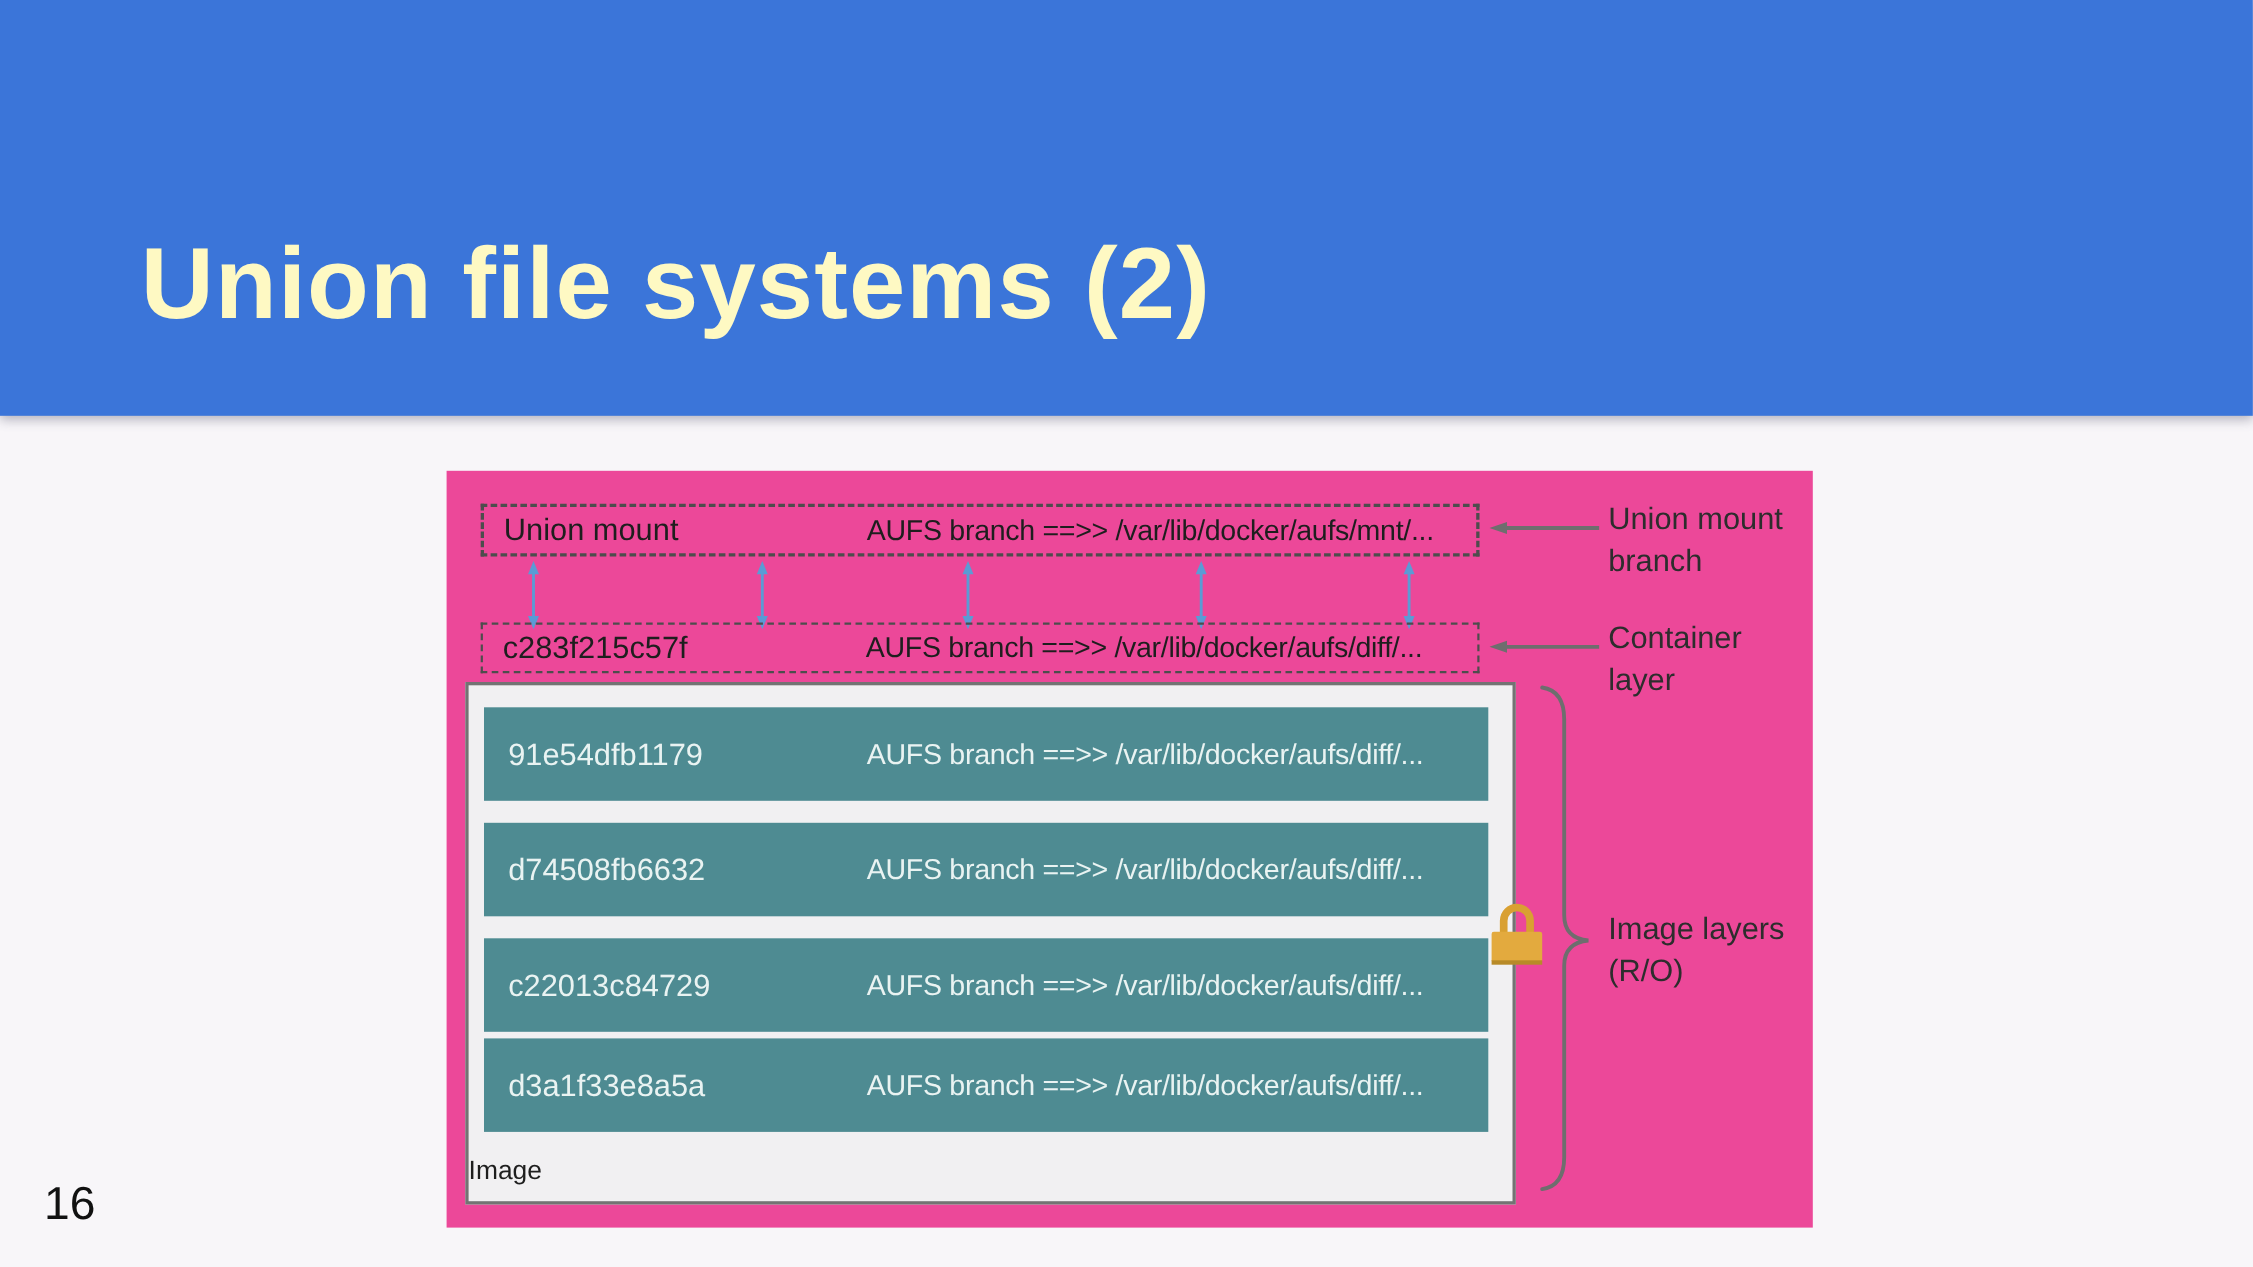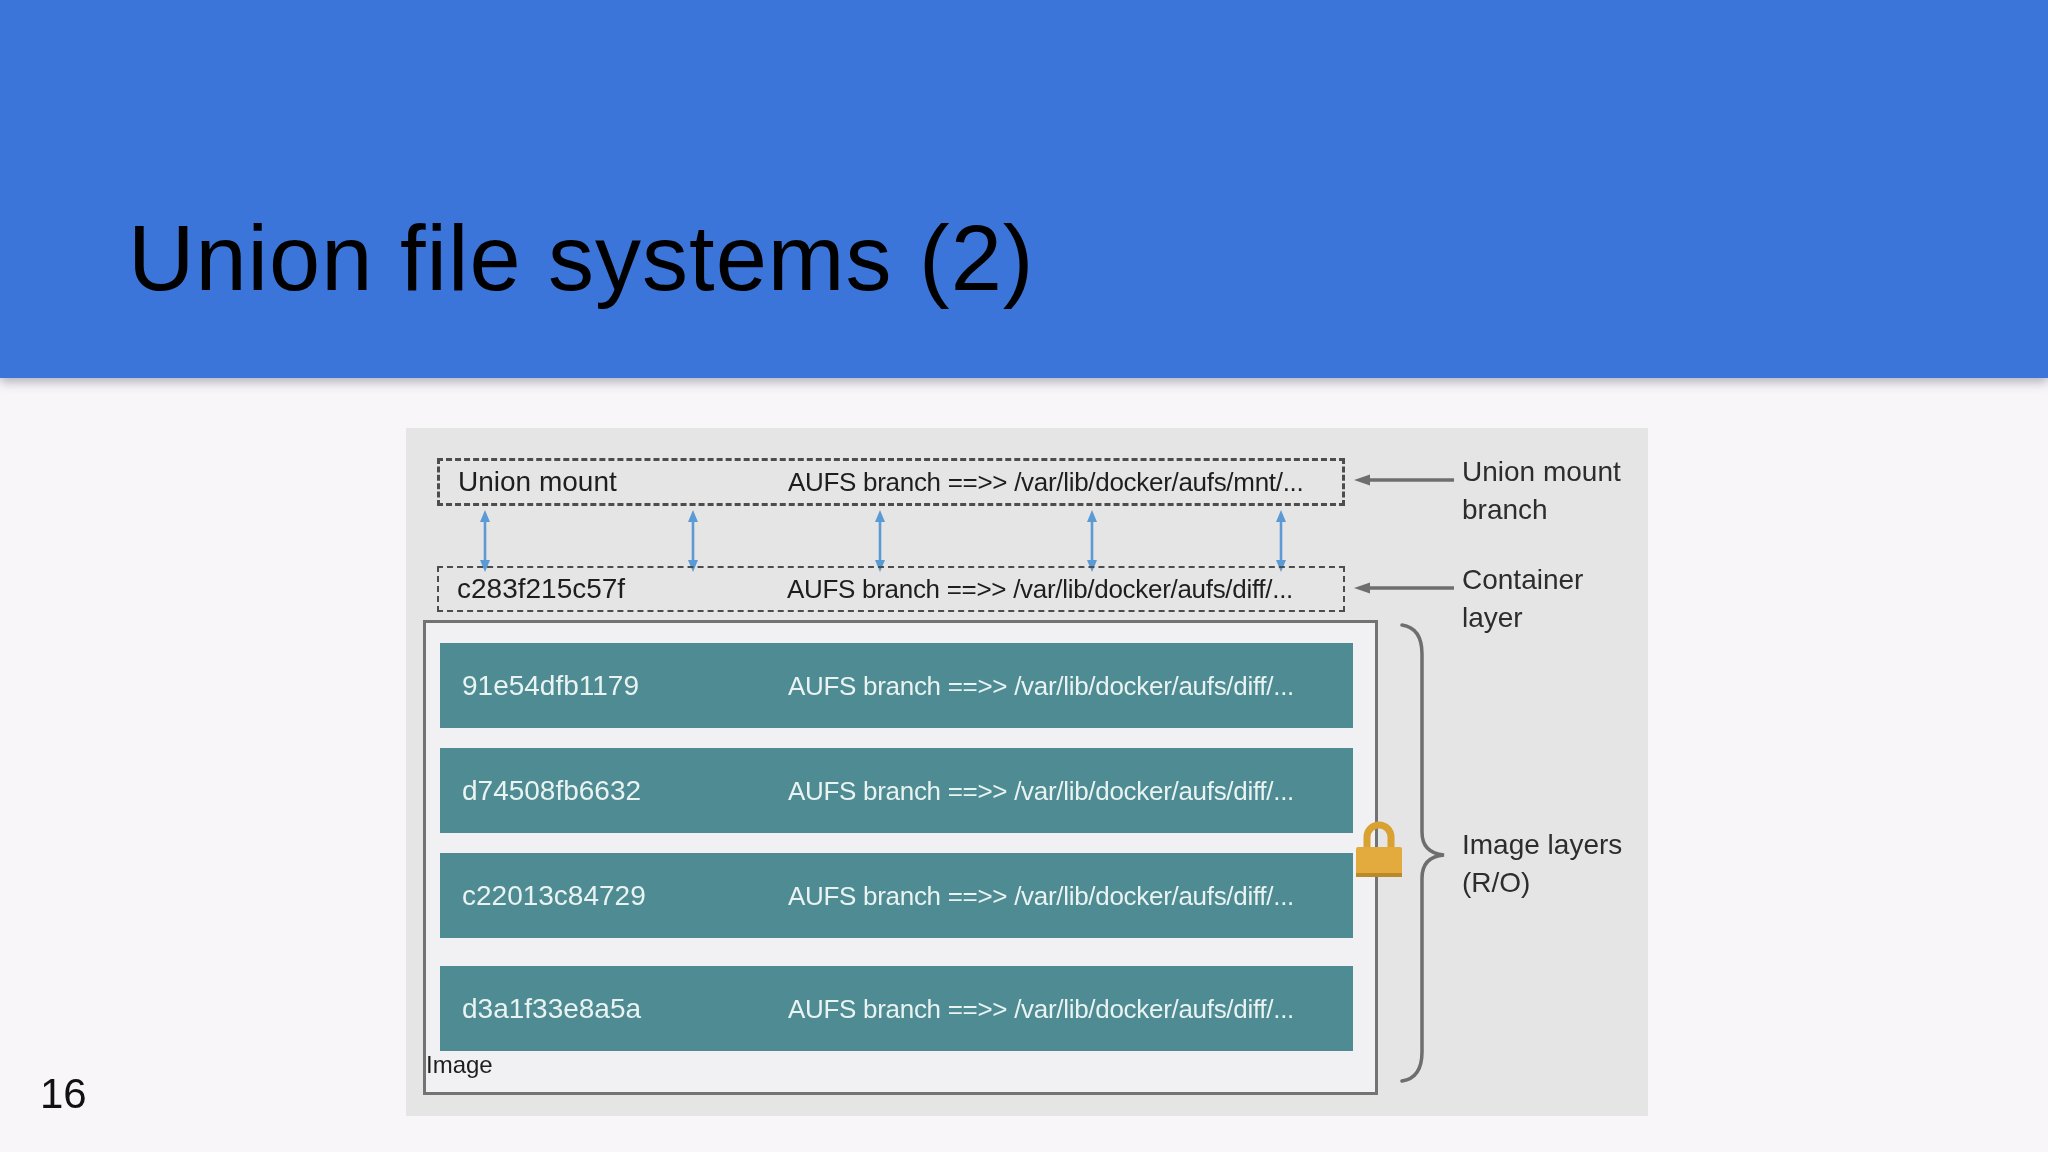--- a/index.html
+++ b/index.html
@@ -4,27 +4,27 @@
 <style>
   * { margin:0; padding:0; box-sizing:border-box; }
   html,body { width:2048px; height:1152px; }
   body { font-family:"Liberation Sans", sans-serif; background:#f8f6f9; position:relative; overflow:hidden; }
 
   .slide { position:absolute; inset:0; width:2048px; height:1152px; background:#f8f6f9; }
 
   
   .header-band { position:absolute; left:0; top:0; width:2048px; height:378px;
                  background:#3b75d9; box-shadow:0 4px 10px rgba(90,90,115,.45); }
-  .slide-title { position:absolute; left:128px; top:210px; color:#000000;
-                 font-size:92px; line-height:96px; font-weight:400; letter-spacing:1px; }
+  .slide-title { position:absolute; left:128px; top:210px; color:#fef9c3;
+                 font-size:92px; line-height:96px; font-weight:700; letter-spacing:1px; }
 
   .page-number { position:absolute; left:40px; top:1070px; font-size:42px; color:#111; }
 
   
-  .panel { position:absolute; left:406px; top:428px; width:1242px; height:688px; background:#e5e5e5; }
+  .panel { position:absolute; left:406px; top:428px; width:1242px; height:688px; background:#ec4899; }
 
   
   .dashed-box { position:absolute; left:31px; width:908px; background:transparent; }
   .union-box     { top:30px;  height:48px; border:3px dashed #4d4d4d; }
   .container-box { top:138px; height:46px; border:2px dashed #4d4d4d; }
   .dashed-box .row-id, .layer-row .row-id {
       position:absolute; left:18px; top:50%; transform:translateY(-50%);
       font-size:28px; color:#1e1e1e; white-space:nowrap; }
   .dashed-box .row-branch, .layer-row .row-branch {
       position:absolute; left:348px; top:50%; transform:translateY(-50%);
@@ -104,21 +104,21 @@
         <span class="row-branch">AUFS branch ==&gt;&gt; /var/lib/docker/aufs/diff/...</span>
       </div>
       <div class="layer-row" style="top:125px">
         <span class="row-id">d74508fb6632</span>
         <span class="row-branch">AUFS branch ==&gt;&gt; /var/lib/docker/aufs/diff/...</span>
       </div>
       <div class="layer-row" style="top:230px">
         <span class="row-id">c22013c84729</span>
         <span class="row-branch">AUFS branch ==&gt;&gt; /var/lib/docker/aufs/diff/...</span>
       </div>
-      <div class="layer-row" style="top:343px">
+      <div class="layer-row" style="top:321px">
         <span class="row-id">d3a1f33e8a5a</span>
         <span class="row-branch">AUFS branch ==&gt;&gt; /var/lib/docker/aufs/diff/...</span>
       </div>
       <div class="image-caption">Image</div>
     </div>
 
     <svg class="pointer-arrow" style="left:948px; top:44px" viewBox="0 0 100 16">
       <line x1="14" y1="8" x2="100" y2="8" stroke="#6e6e6e" stroke-width="3.5"></line>
       <polygon points="0,8 16,2.5 16,13.5" fill="#6e6e6e"></polygon>
     </svg>

